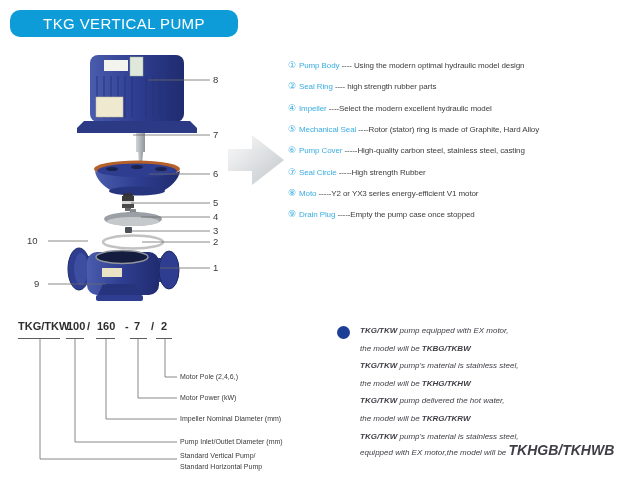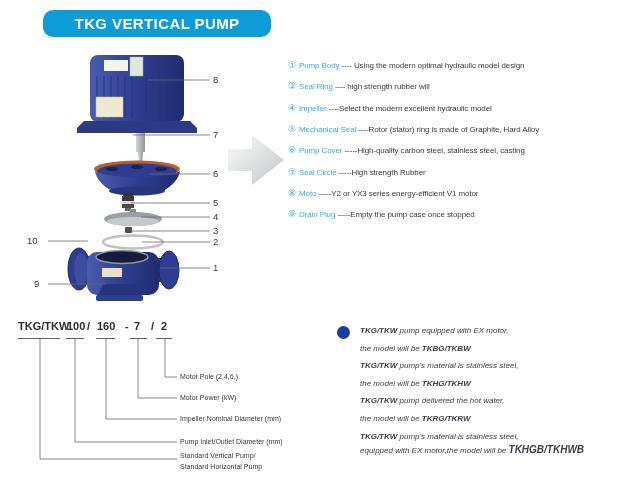--- a/index.html
+++ b/index.html
@@ -2,23 +2,23 @@
 <html><head>
 <meta charset="utf-8">
 <style>
   html,body{margin:0;padding:0;background:#fff;}
   .page{
     position:relative;width:617px;height:500px;background:#ffffff;
     font-family:"Liberation Sans","DejaVu Sans",sans-serif;overflow:hidden;
   }
   
   .banner{
-    position:absolute;left:43px;top:10px;width:228px;height:27px;
+    position:absolute;left:10px;top:10px;width:228px;height:27px;
     background:#0d9cd8;border-radius:10px;color:#ffffff;
-    font-size:15px;font-weight:bold;letter-spacing:.4px;
+    font-size:15px;font-weight:normal;letter-spacing:.4px;
     display:flex;align-items:center;justify-content:center;
   }
   
   #pump-svg{position:absolute;left:0;top:40px;width:300px;height:270px;}
   .callout{
     position:absolute;font-size:9.5px;color:#3a3a3a;line-height:10px;
   }
   .c8{left:213px;top:75px;}  .c7{left:213px;top:130px;}
   .c6{left:213px;top:169px;} .c5{left:213px;top:198px;}
   .c4{left:213px;top:212px;} .c3{left:213px;top:226px;}
@@ -51,21 +51,21 @@
   .nl-std2{left:180px;top:463px;}
   
   .bullet{
     position:absolute;left:337px;top:326px;width:13px;height:13px;
     border-radius:50%;background:#1d3e97;
   }
   .notes{position:absolute;left:360px;top:322px;width:252px;}
   .note-line{font-size:8px;color:#3e3e46;height:17.6px;line-height:17.6px;white-space:nowrap;font-style:italic;}
   .note-line .b{font-weight:bold;}
   .note-line.final{height:14px;line-height:10px;}
-  .note-line.final .b2{font-weight:bold;font-size:10px;}
+  .note-line.final .b2{font-weight:bold;font-size:14px;}
 </style>
 </head>
 <body>
 
 <div class="page">
 
   <div class="banner">TKG VERTICAL PUMP</div>
 
   <svg id="pump-svg" viewBox="0 40 300 270">
     <defs>
@@ -173,21 +173,21 @@
   <span class="callout c5">5</span>
   <span class="callout c4">4</span>
   <span class="callout c3">3</span>
   <span class="callout c2">2</span>
   <span class="callout c1">1</span>
   <span class="callout c10">10</span>
   <span class="callout c9">9</span>
 
   <div class="parts-list">
     <div class="part-item"><span class="pnum">①</span><span class="pname">Pump Body</span><span class="pdesc"> ---- Using the modern optimal hydraulic model design</span></div>
-    <div class="part-item"><span class="pnum">②</span><span class="pname">Seal Ring</span><span class="pdesc"> ---- high strength rubber will</span></div>
+    <div class="part-item"><span class="pnum">②</span><span class="pname">Seal Ring</span><span class="pdesc"> ---- high strength rubber parts</span></div>
     <div class="part-item"><span class="pnum">④</span><span class="pname">Impeller</span><span class="pdesc"> ----Select the modern excellent hydraulic model</span></div>
     <div class="part-item"><span class="pnum">⑤</span><span class="pname">Mechanical Seal</span><span class="pdesc"> ----Rotor (stator) ring is made of Graphite, Hard Alloy</span></div>
     <div class="part-item"><span class="pnum">⑥</span><span class="pname">Pump Cover</span><span class="pdesc"> -----High-quality carbon steel, stainless steel, casting</span></div>
     <div class="part-item"><span class="pnum">⑦</span><span class="pname">Seal Circle</span><span class="pdesc"> -----High strength Rubber</span></div>
     <div class="part-item"><span class="pnum">⑧</span><span class="pname">Moto</span><span class="pdesc"> -----Y2 or YX3 series energy-efficient V1 motor</span></div>
     <div class="part-item"><span class="pnum">⑨</span><span class="pname">Drain Plug</span><span class="pdesc"> -----Empty the pump case once stopped</span></div>
   </div>
 
   <span class="seg seg-family">TKG/TKW</span>
   <span class="seg seg-inlet">100</span>

